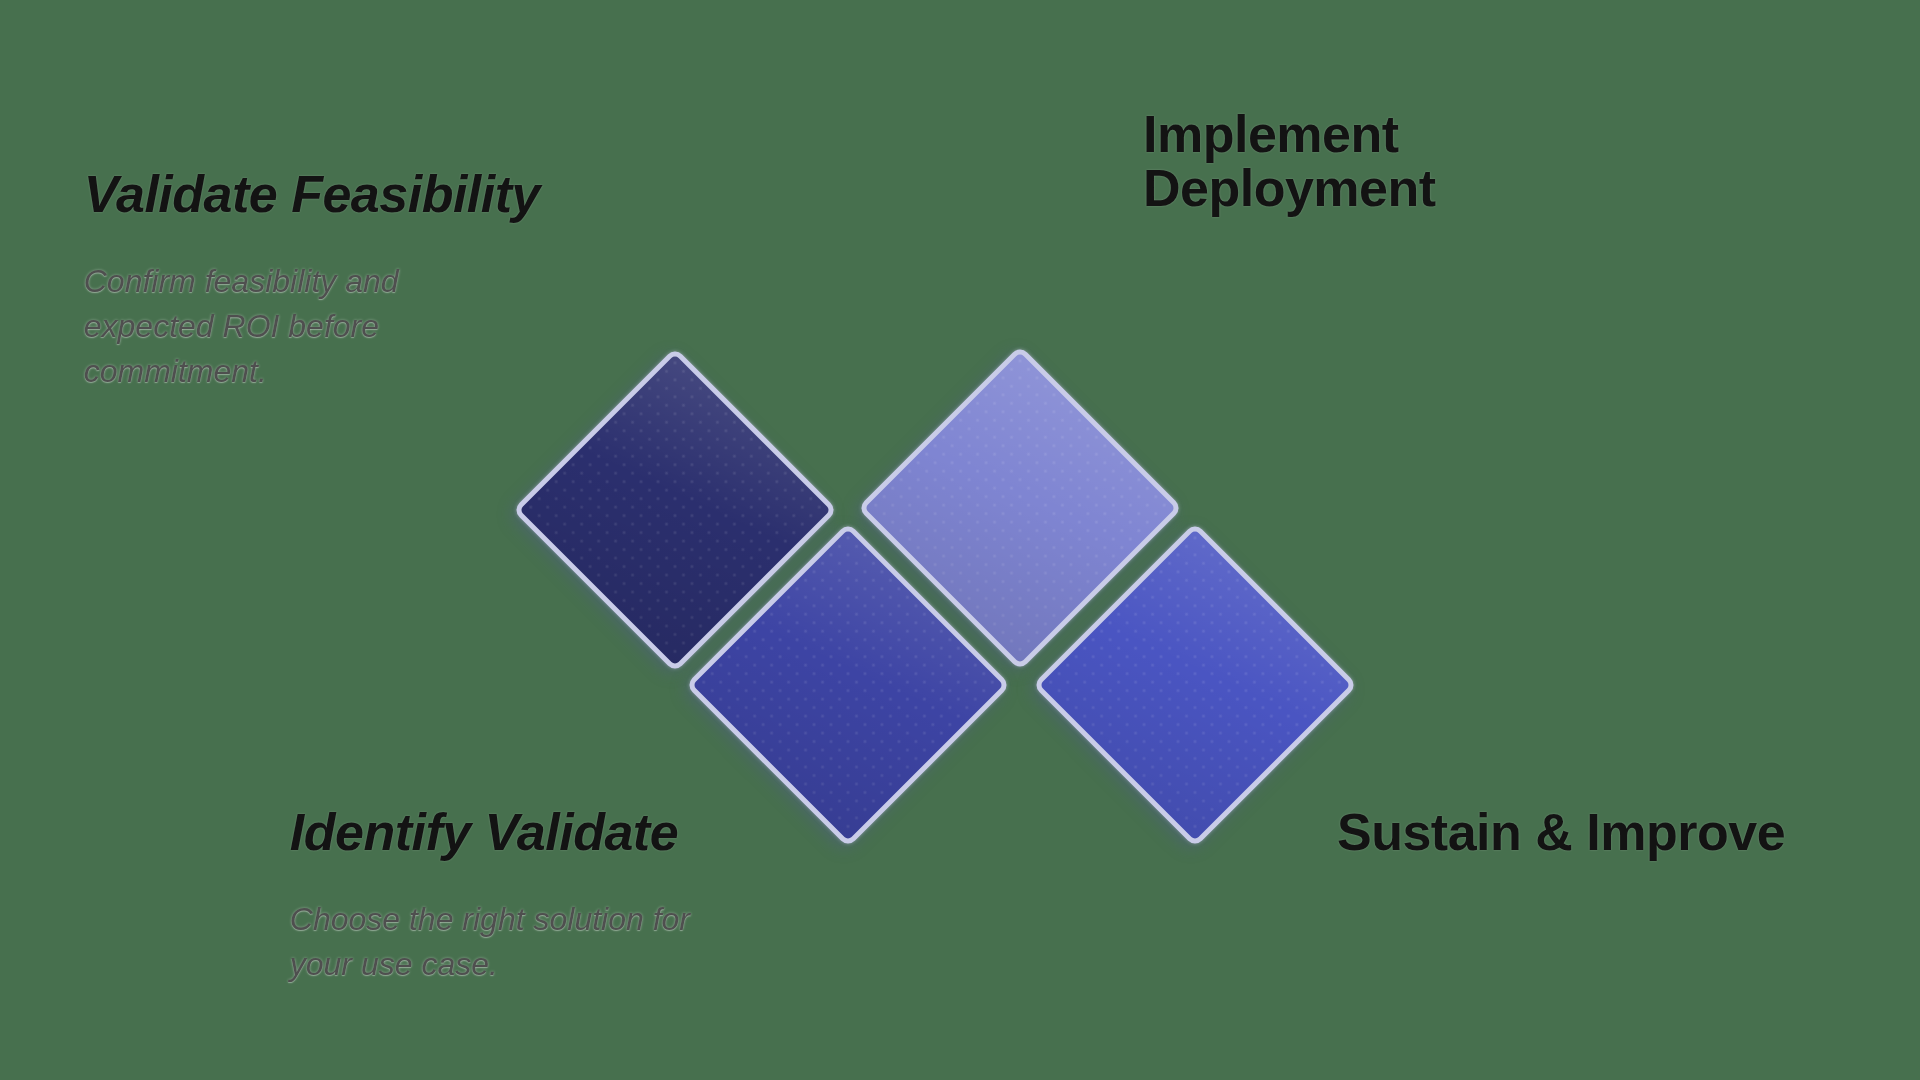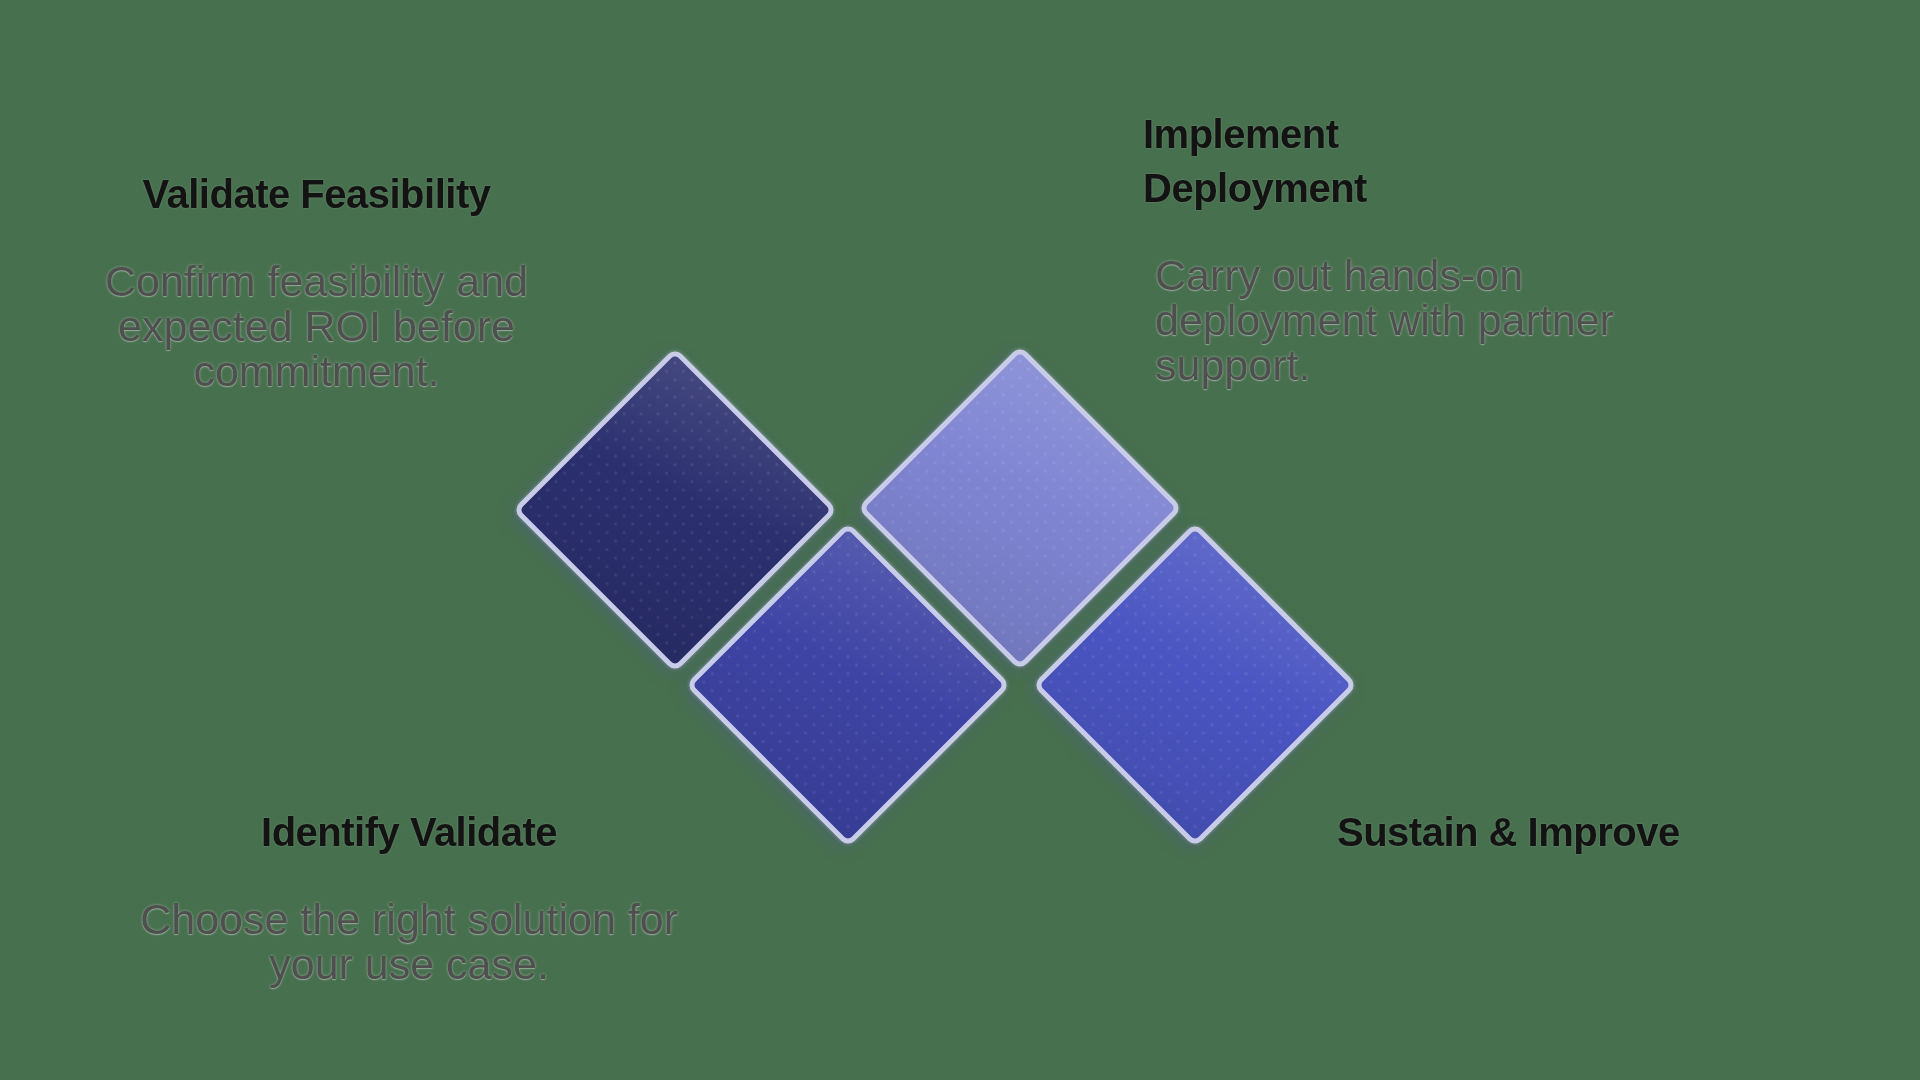--- a/index.html
+++ b/index.html
@@ -34,37 +34,37 @@
   }
   .diamond-1 { left: 560px;  top: 395px; }
   .diamond-2 { left: 905px;  top: 393px; }
   .diamond-3 { left: 733px;  top: 570px; }
   .diamond-4 { left: 1080px; top: 570px; }
 
   
   .block { position: absolute; }
   .block h2 {
     margin: 0 0 38px 0;
-    font-size: 40px;
+    font-size: 52px;
     line-height: 54px;
     font-weight: bold;
     letter-spacing: -0.5px;
     color: #131313;
     white-space: pre-line;
     text-shadow: 0 0 2px rgba(255,255,255,0.25);
   }
   .block p {
-    margin: 12px;
-    font-size: 43px;
+    margin: 0;
+    font-size: 32px;
     line-height: 45px;
     color: #4f4f4f;
     white-space: pre-line;
     text-shadow: 0 0 3px rgba(255,255,255,0.40), 0 1px 1px rgba(255,255,255,0.30);
   }
-  .align-right { text-align: center; }
+  .align-right { text-align: left; font-style: italic; }
   .align-left  { text-align: left; }
 
   .block-1 { top: 167px; right: 1380px; }
   .block-2 { top: 107px; left: 1143px; }
   .block-3 { top: 805px; right: 1230px; }
   .block-4 { top: 805px; left: 1337px; }
 </style>
 </head>
 <body>
 
@@ -78,23 +78,20 @@
   <div class="block block-1 align-right">
     <h2>Validate Feasibility</h2>
     <p>Confirm feasibility and
 expected ROI before
 commitment.</p>
   </div>
 
   <div class="block block-2 align-left">
     <h2>Implement
 Deployment</h2>
-    <p>Carry out hands-on
-deployment with partner
-support.</p>
   </div>
 
   <div class="block block-3 align-right">
     <h2>Identify Validate</h2>
     <p>Choose the right solution for
 your use case.</p>
   </div>
 
   <div class="block block-4 align-left">
     <h2>Sustain &amp; Improve</h2>

